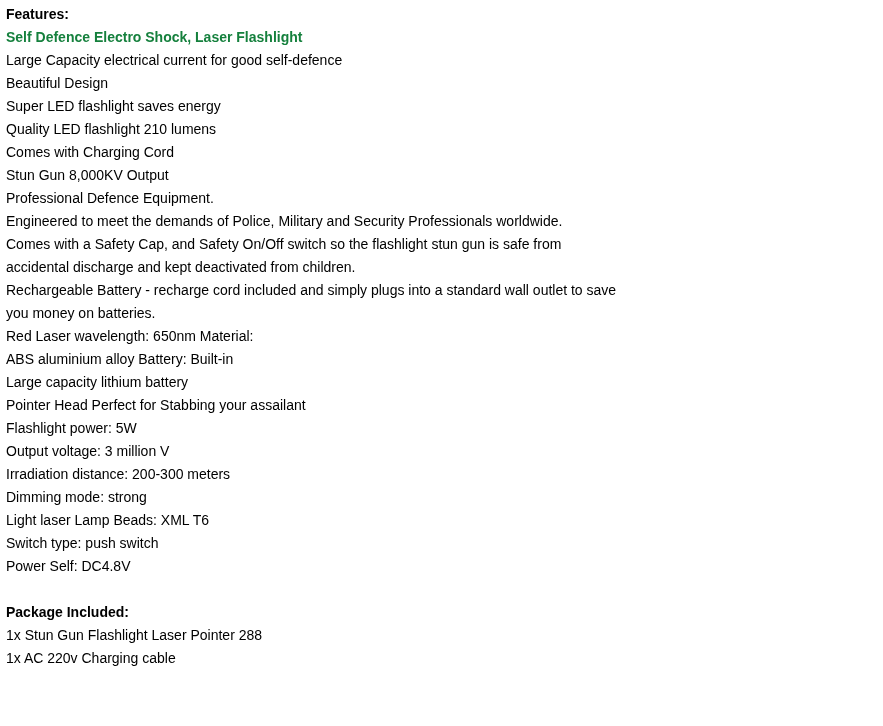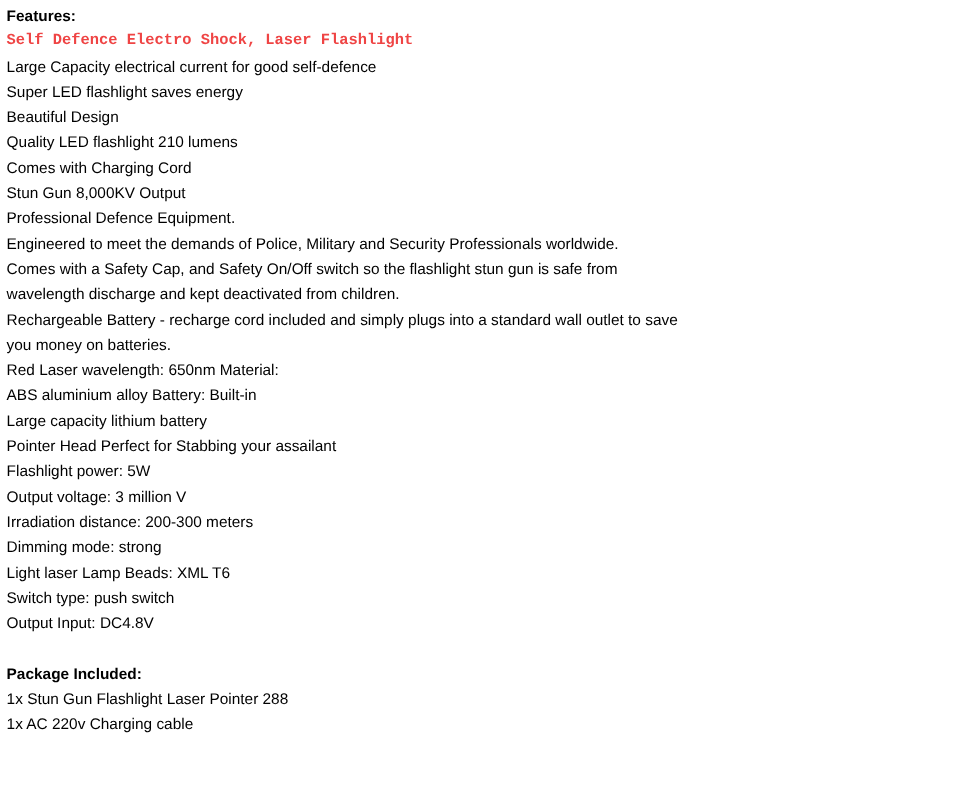--- a/index.html
+++ b/index.html
@@ -24,59 +24,58 @@
       white-space: nowrap;
     }
     .line {
       display: block;
       height: 23px;
     }
     .bold {
       font-weight: bold;
     }
     .red {
-      color: #ef4444;
+      color: #15803d;
       font-weight: bold;
-      font-family: Liberation Mono, monospace;
     }
     .blank {
       display: block;
       height: 23px;
     }
   </style>
 </head>
 <body>
 
 <div class="doc">
   <div>
     <span class="line bold">Features:</span>
     <span class="line red">Self Defence Electro Shock, Laser Flashlight</span>
     <span class="line">Large Capacity electrical current for good self-defence</span>
+    <span class="line">Beautiful Design</span>
     <span class="line">Super LED flashlight saves energy</span>
-    <span class="line">Beautiful Design</span>
     <span class="line">Quality LED flashlight 210 lumens</span>
     <span class="line">Comes with Charging Cord</span>
     <span class="line">Stun Gun 8,000KV Output</span>
     <span class="line">Professional Defence Equipment.</span>
     <span class="line">Engineered to meet the demands of Police, Military and Security Professionals worldwide.</span>
     <span class="line">Comes with a Safety Cap, and Safety On/Off switch so the flashlight stun gun is safe from</span>
-    <span class="line">wavelength discharge and kept deactivated from children.</span>
+    <span class="line">accidental discharge and kept deactivated from children.</span>
     <span class="line">Rechargeable Battery - recharge cord included and simply plugs into a standard wall outlet to save</span>
     <span class="line">you money on batteries.</span>
     <span class="line">Red Laser wavelength: 650nm Material:</span>
     <span class="line">ABS aluminium alloy Battery: Built-in</span>
     <span class="line">Large capacity lithium battery</span>
     <span class="line">Pointer Head Perfect for Stabbing your assailant</span>
     <span class="line">Flashlight power: 5W</span>
     <span class="line">Output voltage: 3 million V</span>
     <span class="line">Irradiation distance: 200-300 meters</span>
     <span class="line">Dimming mode: strong</span>
     <span class="line">Light laser Lamp Beads: XML T6</span>
     <span class="line">Switch type: push switch</span>
-    <span class="line">Output Input: DC4.8V</span>
+    <span class="line">Power Self: DC4.8V</span>
   </div>
 
   <span class="blank"></span>
 
   <div>
     <span class="line bold">Package Included:</span>
     <span class="line">1x Stun Gun Flashlight Laser Pointer 288</span>
     <span class="line">1x AC 220v Charging cable</span>
   </div>
 </div>

